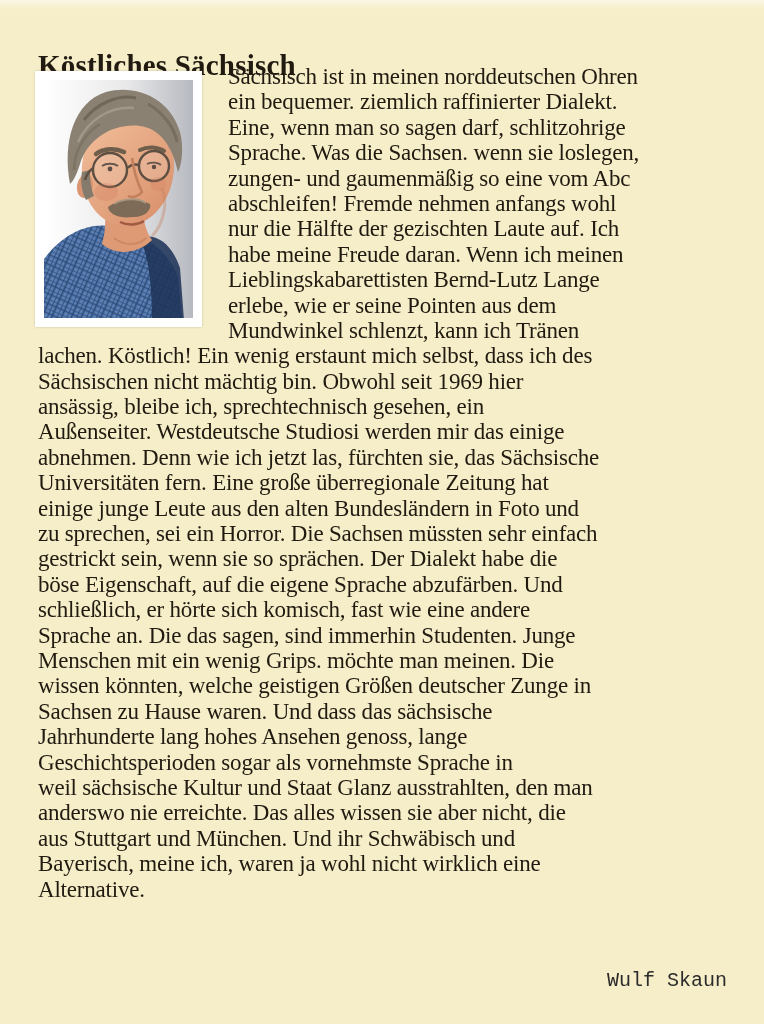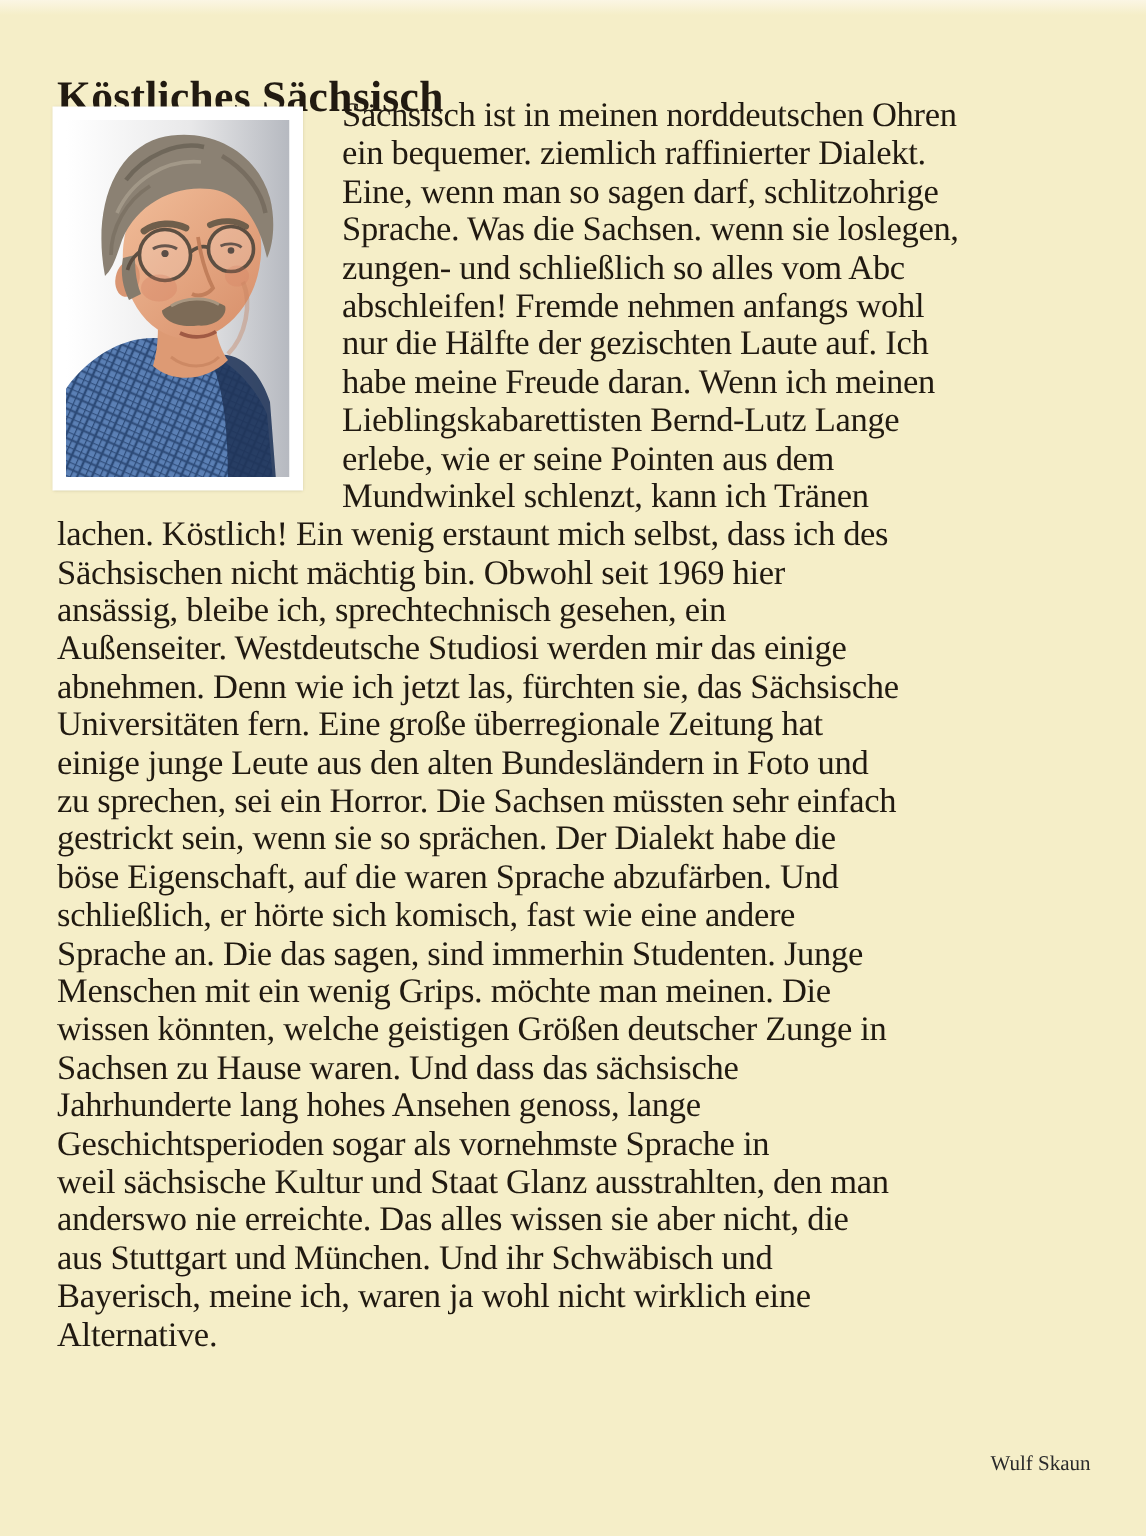--- a/index.html
+++ b/index.html
@@ -33,22 +33,22 @@
   .body-text{
     position:absolute;left:38px;top:64px;width:704px;
     color:var(--text);
     font-size:23px;line-height:25.4px;
     letter-spacing:-0.2px;
   }
   .line{height:25.4px;white-space:pre;}
   .line.indent{padding-left:190px;}
   .byline{
     position:absolute;top:969px;right:37px;
-    font-family:Liberation Serif, serif;
-    font-size:14px;color:var(--byline);
+    font-family:Liberation Mono, monospace;
+    font-size:20px;color:var(--byline);
     white-space:pre;
   }
 </style>
 </head>
 <body>
 
 <div class="page">
 
   <h1 class="title">Köstliches Sächsisch</h1>
 
@@ -114,37 +114,37 @@
       <path d="M118,108 C124,122 120,144 108,156" stroke="#c5825e" stroke-width="3" fill="none" opacity="0.4"></path>
     </svg>
   </div>
 
   <div class="body-text">
     <div>
         <div class="line indent">Sächsisch ist in meinen norddeutschen Ohren</div>
         <div class="line indent">ein bequemer. ziemlich raffinierter Dialekt.</div>
         <div class="line indent">Eine, wenn man so sagen darf, schlitzohrige</div>
         <div class="line indent">Sprache. Was die Sachsen. wenn sie loslegen,</div>
-        <div class="line indent">zungen- und schließlich so alles vom Abc</div>
+        <div class="line indent">zungen- und gaumenmäßig so eine vom Abc</div>
         <div class="line indent">abschleifen! Fremde nehmen anfangs wohl</div>
         <div class="line indent">nur die Hälfte der gezischten Laute auf. Ich</div>
         <div class="line indent">habe meine Freude daran. Wenn ich meinen</div>
         <div class="line indent">Lieblingskabarettisten Bernd-Lutz Lange</div>
         <div class="line indent">erlebe, wie er seine Pointen aus dem</div>
         <div class="line indent">Mundwinkel schlenzt, kann ich Tränen</div>
         <div class="line">lachen. Köstlich! Ein wenig erstaunt mich selbst, dass ich des</div>
         <div class="line">Sächsischen nicht mächtig bin. Obwohl seit 1969 hier</div>
         <div class="line">ansässig, bleibe ich, sprechtechnisch gesehen, ein</div>
         <div class="line">Außenseiter. Westdeutsche Studiosi werden mir das einige</div>
         <div class="line">abnehmen. Denn wie ich jetzt las, fürchten sie, das Sächsische</div>
         <div class="line">Universitäten fern. Eine große überregionale Zeitung hat</div>
         <div class="line">einige junge Leute aus den alten Bundesländern in Foto und</div>
         <div class="line">zu sprechen, sei ein Horror. Die Sachsen müssten sehr einfach</div>
         <div class="line">gestrickt sein, wenn sie so sprächen. Der Dialekt habe die</div>
-        <div class="line">böse Eigenschaft, auf die waren Sprache abzufärben. Und</div>
+        <div class="line">böse Eigenschaft, auf die eigene Sprache abzufärben. Und</div>
         <div class="line">schließlich, er hörte sich komisch, fast wie eine andere</div>
         <div class="line">Sprache an. Die das sagen, sind immerhin Studenten. Junge</div>
         <div class="line">Menschen mit ein wenig Grips. möchte man meinen. Die</div>
         <div class="line">wissen könnten, welche geistigen Größen deutscher Zunge in</div>
         <div class="line">Sachsen zu Hause waren. Und dass das sächsische</div>
         <div class="line">Jahrhunderte lang hohes Ansehen genoss, lange</div>
         <div class="line">Geschichtsperioden sogar als vornehmste Sprache in</div>
         <div class="line">weil sächsische Kultur und Staat Glanz ausstrahlten, den man</div>
         <div class="line">anderswo nie erreichte. Das alles wissen sie aber nicht, die</div>
         <div class="line">aus Stuttgart und München. Und ihr Schwäbisch und</div>

